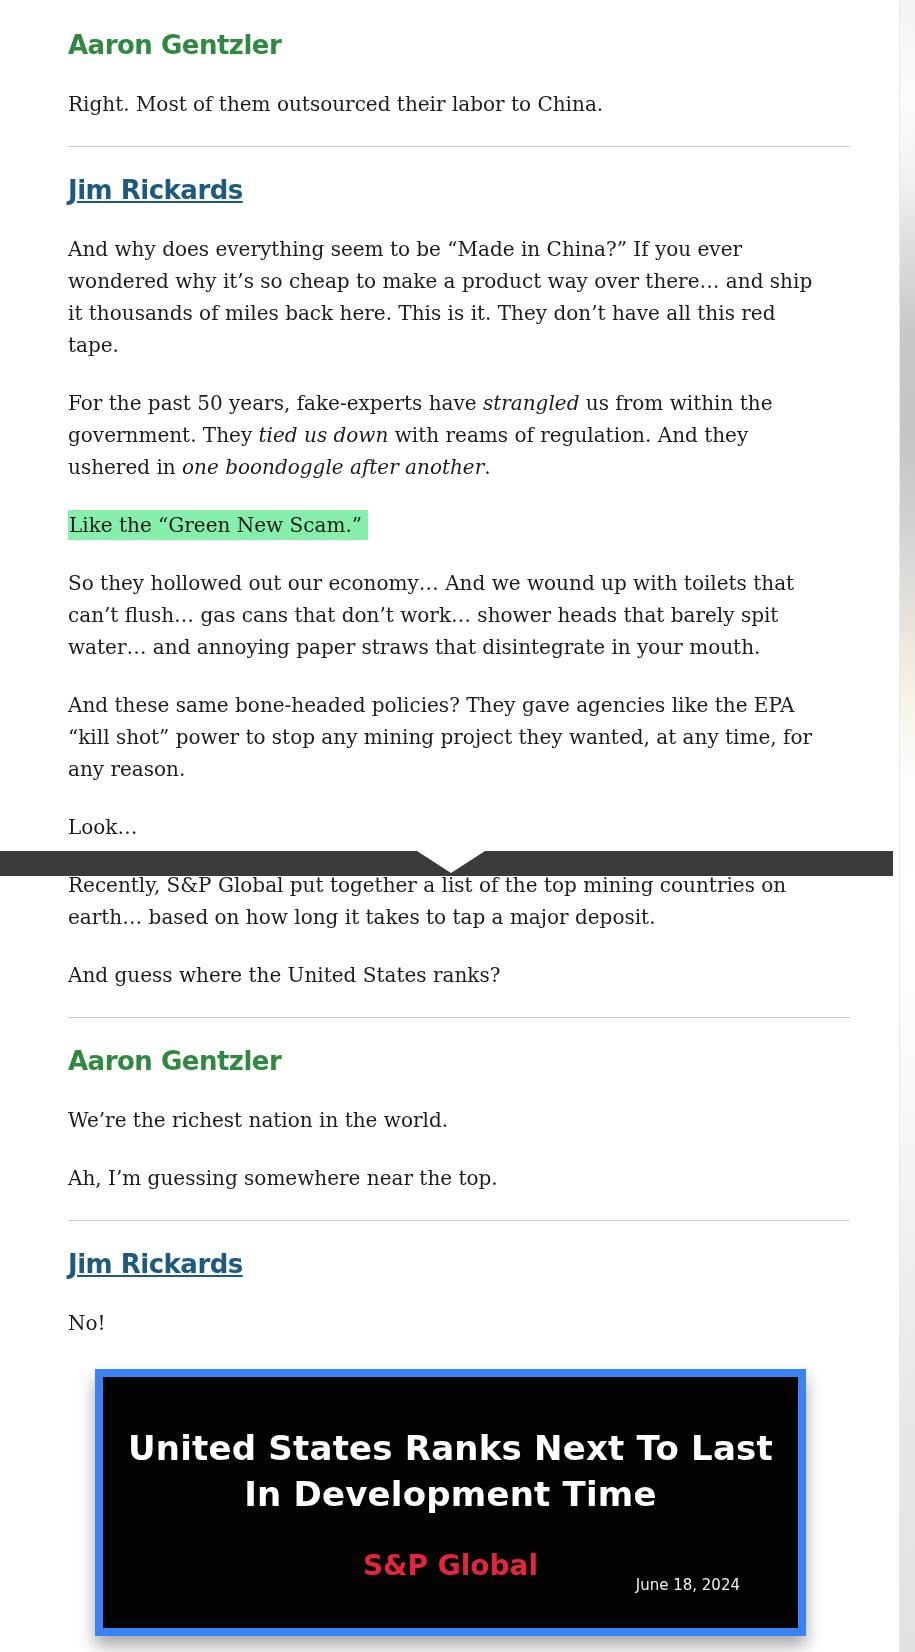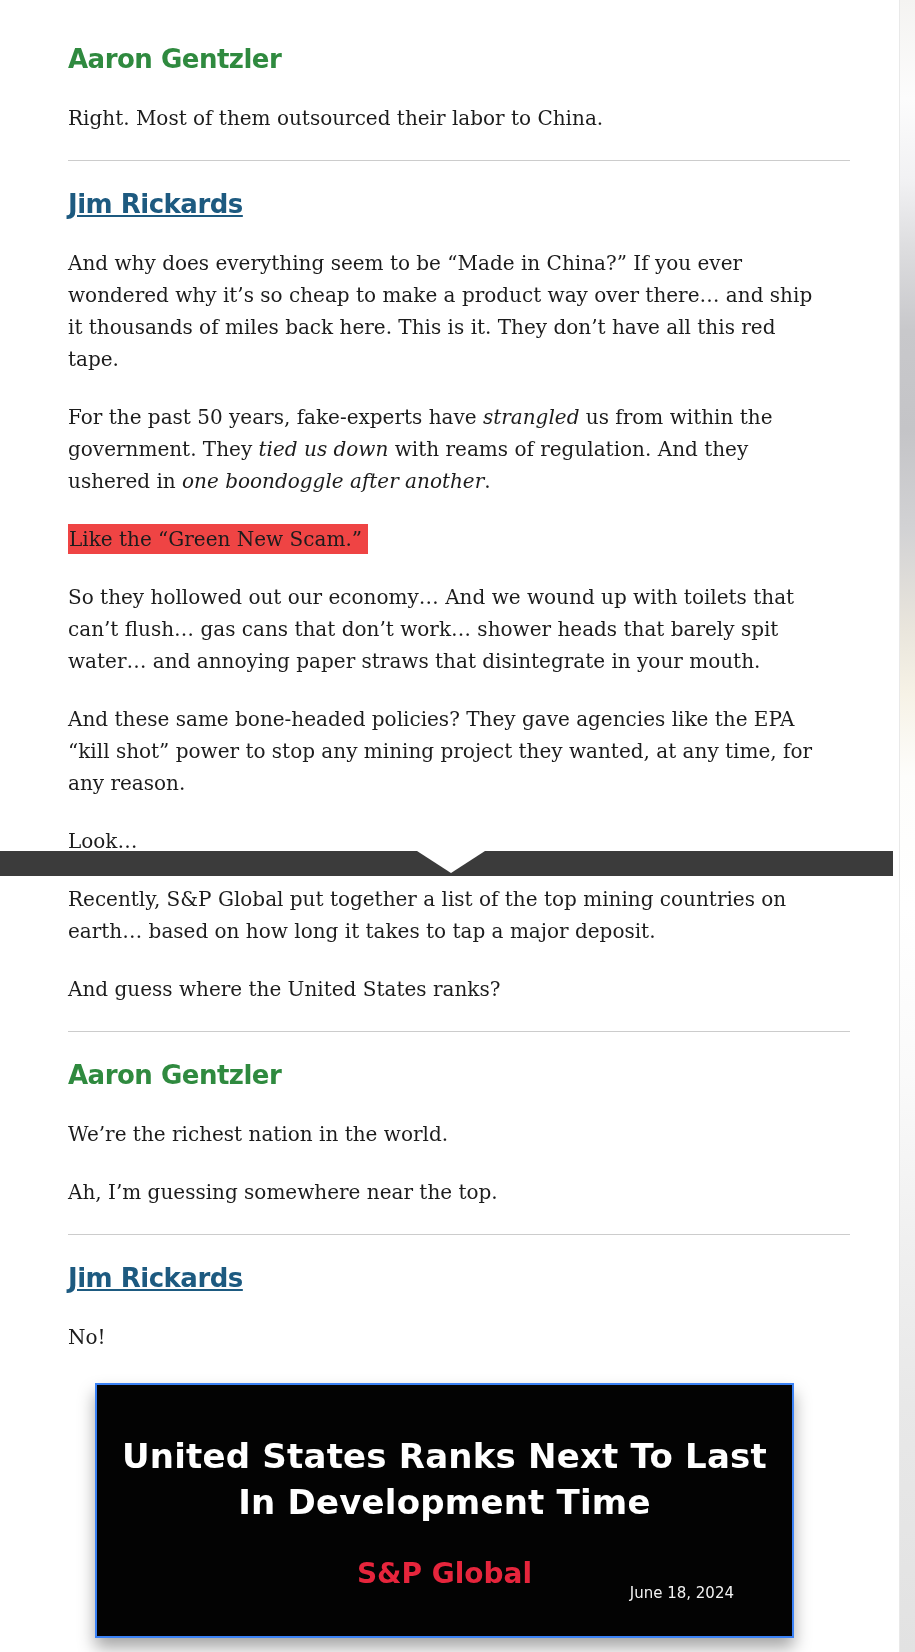--- a/index.html
+++ b/index.html
@@ -8,21 +8,21 @@
     width: 915px;
     height: 1652px;
     background: #ffffff;
     overflow: hidden;
     font-family: "DejaVu Serif", serif;
     color: #1c1c1c;
   }
   .content {
     position: relative;
     margin-left: 68px;
-    padding-top: 16px;
+    padding-top: 2px;
     width: 782px;
   }
   .speaker {
     font-family: "DejaVu Sans", "Liberation Sans", sans-serif;
     font-weight: 700;
     font-size: 26px;
     line-height: 30px;
     letter-spacing: -0.5px;
     margin: 28px 0 28px 0;
   }
@@ -38,21 +38,21 @@
   }
   .content p em { font-style: italic; }
   .divider {
     border: none;
     border-top: 1px solid #cccccc;
     width: 782px;
     margin: 26px 0;
     height: 0;
   }
   mark.hl {
-    background: #ef4444;
+    background: #86efac;
     color: inherit;
     padding: 3px 6px 3px 1px;
     text-align: center;
   }
   
   .overlay-band {
     position: absolute;
     z-index: 1;
     top: 851px;
     left: 0;
@@ -85,21 +85,21 @@
       #f0f0f0 75%, #e8e8e8 85%, #e2e2e2 100%);
   }
   
   .quote-card {
     position: relative;
     z-index: 2;
     margin: 30px 0 0 27px;
     width: 695px;
     height: 251px;
     background: #030303;
-    border: 2px solid #3b82f6;
+    border: 8px solid #3b82f6;
     box-shadow: 0 10px 16px rgba(0,0,0,0.35);
     font-family: "DejaVu Sans", "Liberation Sans", sans-serif;
   }
   .quote-card .card-title {
     margin-top: 48px;
     text-align: center;
     color: #ffffff;
     font-weight: 700;
     font-size: 34px;
     line-height: 46px;

